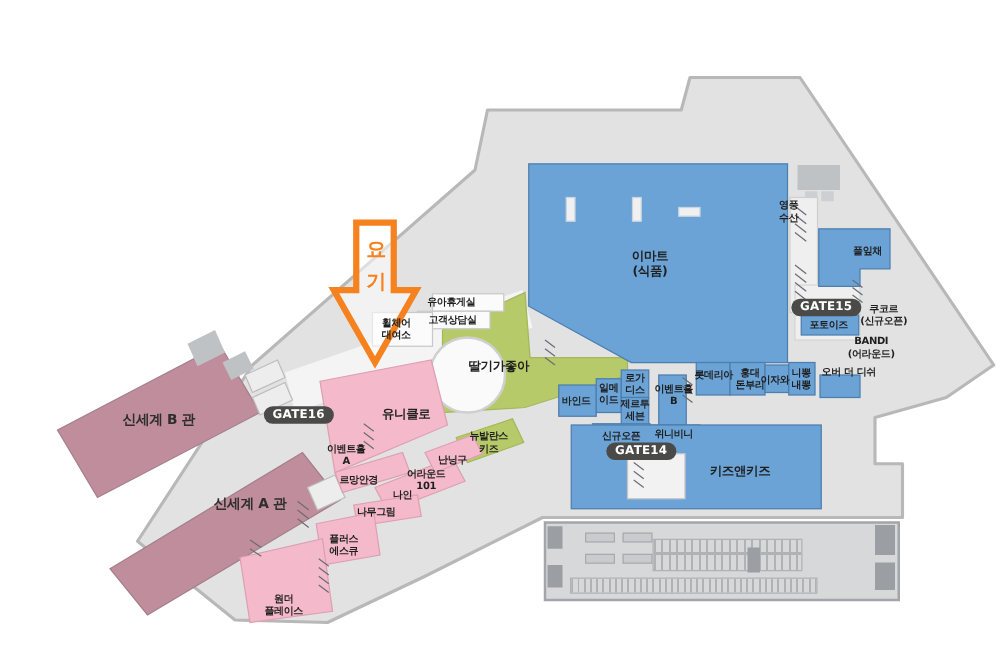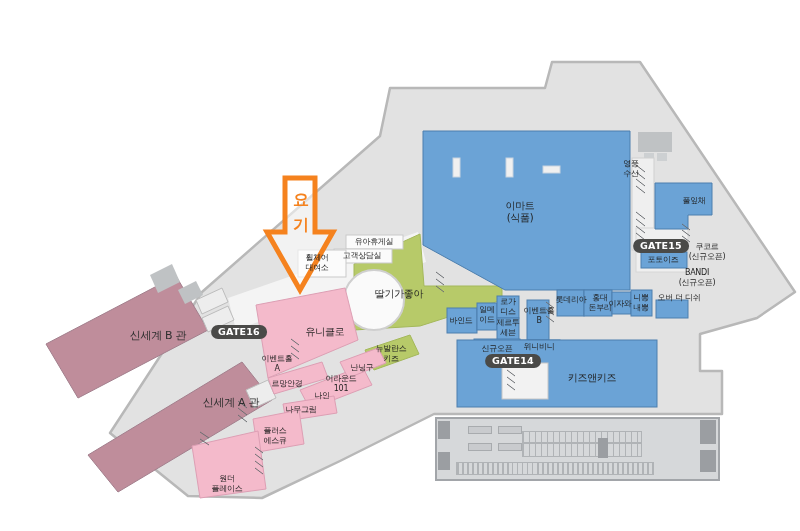--- a/index.html
+++ b/index.html
@@ -3,25 +3,25 @@
 <meta charset="utf-8">
 <style>
   html,body{margin:0;padding:0;background:#fff;}
   .stage{
     position:relative;width:800px;height:531px;background:#fff;overflow:hidden;
     font-family:"DejaVu Sans","Liberation Sans",sans-serif;
   }
   .stage svg{position:absolute;left:0;top:0;}
   .lbl{
     position:absolute;transform:translate(-50%,-50%);
-    font-size:8px;font-weight:400;line-height:1.2;color:#1f1f1f;
+    font-size:8px;font-weight:700;line-height:1.2;color:#1f1f1f;
     text-align:center;white-space:pre-line;letter-spacing:-0.3px;pointer-events:none;
   }
   .md{font-size:10px;}
-  .lg{font-size:11px;color:#2e2e2e;margin-left:31px;}
+  .lg{font-size:11px;color:#2e2e2e;}
   .tl{transform:none;text-align:left;font-size:9px;}
   .gate{
     position:absolute;transform:translate(-50%,-50%);
     background:#4a4a48;color:#fff;font-size:9.5px;font-weight:700;
     padding:1px 7px 2px;border-radius:9px;letter-spacing:.2px;white-space:nowrap;
   }
   .marker{
     position:absolute;transform:translateX(-50%);
     color:#f5821e;font-size:16px;font-weight:700;line-height:25px;
     white-space:pre-line;text-align:center;
@@ -140,21 +140,21 @@
   <div class="lbl md" style="left:399px;top:294px">딸기가좋아</div>
   <div class="lbl md" style="left:325px;top:332px">유니클로</div>
 
   <div class="lbl" style="left:694px;top:201px">풀잎채</div>
   <div class="lbl" style="left:631px;top:169px">영풍
 수산</div>
   <div class="lbl" style="left:663px;top:260px">포토이즈</div>
   <div class="lbl" style="left:707px;top:252px">쿠코르
 (신규오픈)</div>
   <div class="lbl" style="left:697px;top:278px">BANDI
-(신규오픈)</div>
+(어라운드)</div>
   <div class="lbl" style="left:679px;top:298px">오버 더 디쉬</div>
   <div class="lbl" style="left:641px;top:303px">니뽕
 내뽕</div>
   <div class="lbl" style="left:620px;top:304px">이자와</div>
   <div class="lbl" style="left:600px;top:303px">홍대
 돈부리</div>
   <div class="lbl" style="left:571px;top:300px">롯데리아</div>
   <div class="lbl" style="left:539px;top:316px">이벤트홀
 B</div>
   <div class="lbl" style="left:508px;top:307px">로가
@@ -174,21 +174,21 @@
   <div class="lbl" style="left:341px;top:384px">어라운드
 101</div>
   <div class="lbl" style="left:322px;top:396px">나인</div>
   <div class="lbl" style="left:362px;top:368px">난닝구</div>
   <div class="lbl" style="left:301px;top:410px">나무그림</div>
   <div class="lbl" style="left:275px;top:436px">플러스
 에스큐</div>
   <div class="lbl" style="left:227px;top:484px">원더
 플레이스</div>
 
-  <div class="lbl" style="left:374px;top:242px">유아휴게실</div>
+  <div class="lbl" style="left:361px;top:242px">유아휴게실</div>
   <div class="lbl" style="left:362px;top:256px">고객상담실</div>
   <div class="lbl" style="left:317px;top:263px">휠체어
 대여소</div>
 
   <div class="gate" style="left:239px;top:332px">GATE16</div>
   <div class="gate" style="left:661px;top:246px">GATE15</div>
   <div class="gate" style="left:513px;top:361px">GATE14</div>
 
   <div class="marker" style="left:301px;top:187px">요
 기</div>

